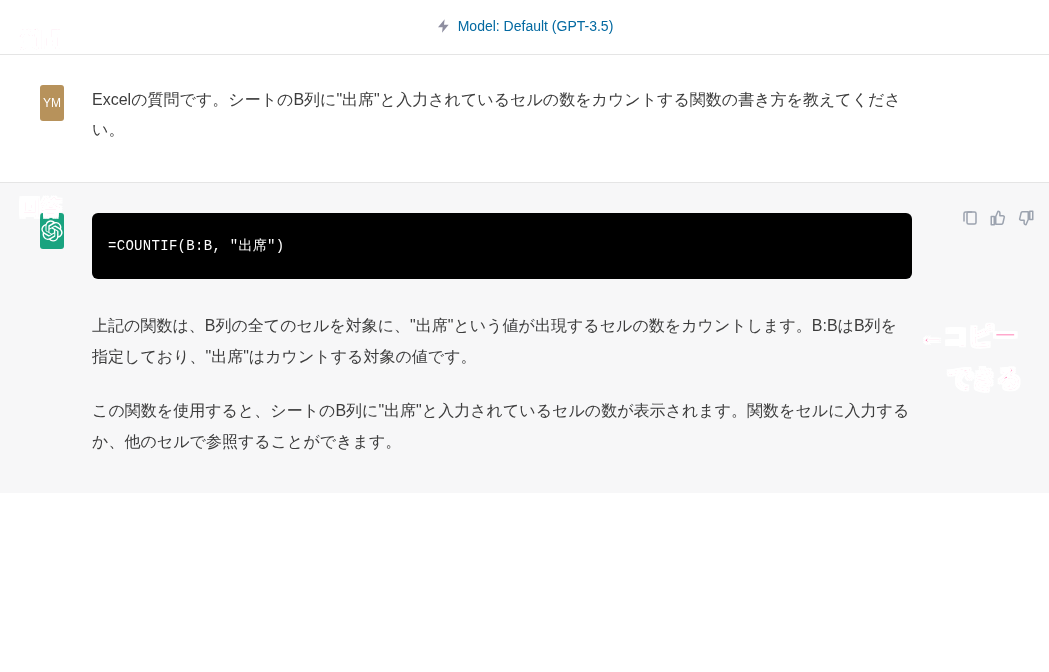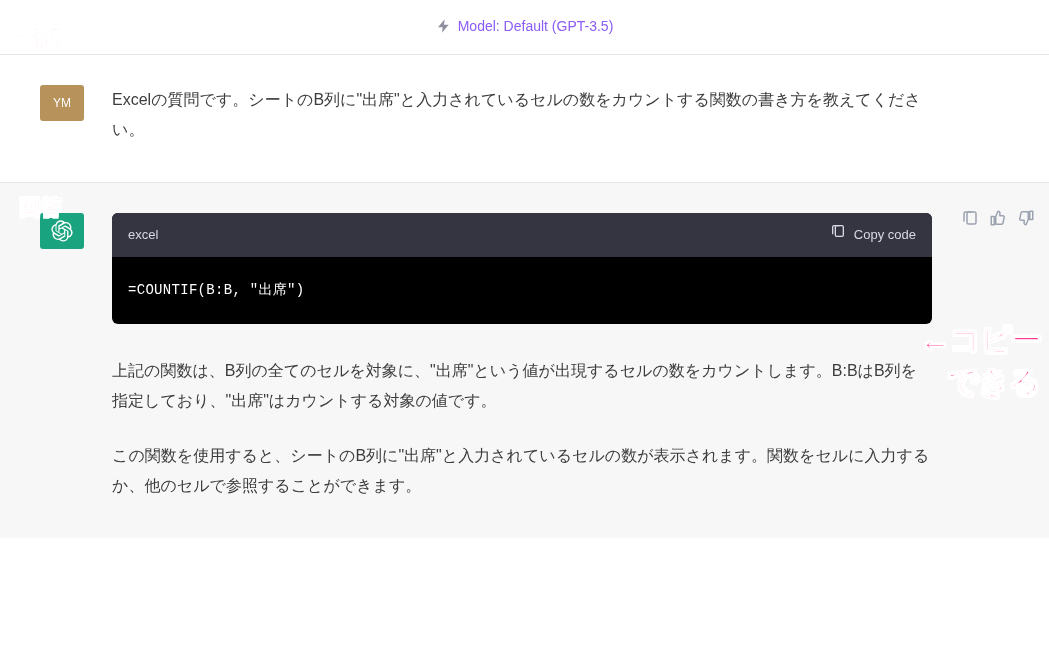--- a/index.html
+++ b/index.html
@@ -11,34 +11,34 @@
       height: 672px;
       position: relative;
       overflow: hidden;
     }
     .model-bar {
       display: flex;
       align-items: center;
       justify-content: center;
       gap: 6px;
       padding: 18px 0 20px;
-      color: #8b5cf6;
+      color: #0369a1;
       font-size: 14px;
       border-bottom: 1px solid #e5e5e5;
     }
     .bolt-icon svg { display: block; }
     .message-row {
       display: flex;
       gap: 28px;
       padding: 30px 46px 36px 40px;
       position: relative;
     }
     .message-row.assistant { background: #f7f7f8; border-top: 1px solid #e5e5e5; }
     .avatar {
-      width: 44px; height: 36px;
+      width: 24px; height: 36px;
       flex: none;
       display: flex; align-items: center; justify-content: center;
       font-size: 12px;
       border-radius: 3px;
       color: #fff;
     }
     .avatar.user { background: #b7925b; }
     .avatar.bot  { background: #19a37f; }
     .message-content {
       flex: 1;
@@ -103,21 +103,21 @@
         0 -2px 0 #fff, 0 2px 0 #fff;
       pointer-events: none;
       letter-spacing: 1px;
     }
     .anno.q { top: 26px; left: 20px; }
     .anno.a { top: 194px; left: 20px; }
     .anno2 {
       position: absolute;
       color: #ff3a8c;
       font-weight: 800;
-      font-size: 30px;
+      font-size: 24px;
       pointer-events: none;
       -webkit-text-stroke: 1px #ffffff;
       text-shadow:
         -2px -2px 0 #fff, 2px -2px 0 #fff,
         -2px  2px 0 #fff, 2px  2px 0 #fff,
         -2px 0 0 #fff, 2px 0 0 #fff,
         0 -2px 0 #fff, 0 2px 0 #fff;
     }
     .anno2.arrow { top: 320px; left: 920px; white-space: nowrap; }
     .anno2.can   { top: 362px; left: 948px; white-space: nowrap; }
@@ -145,32 +145,20 @@
 
 <div class="message-row assistant">
   <div class="avatar bot">
     <svg width="22" height="22" viewBox="0 0 41 41" fill="none">
       <path d="M37.5 16.8a9.9 9.9 0 0 0-.85-8.12 10 10 0 0 0-10.78-4.8A9.9 9.9 0 0 0 18.4.5a10 10 0 0 0-9.54 6.92 9.9 9.9 0 0 0-6.62 4.8 10 10 0 0 0 1.23 11.73 9.9 9.9 0 0 0 .85 8.12 10 10 0 0 0 10.78 4.8 9.9 9.9 0 0 0 7.47 3.35 10 10 0 0 0 9.54-6.93 9.9 9.9 0 0 0 6.62-4.8 10 10 0 0 0-1.23-11.72v.03Zm-14.93 20.9a7.43 7.43 0 0 1-4.77-1.73l.24-.13 7.92-4.57a1.29 1.29 0 0 0 .65-1.13V18.88l3.35 1.93a.12.12 0 0 1 .07.1v9.24a7.44 7.44 0 0 1-7.46 7.45Zm-16-6.84a7.4 7.4 0 0 1-.89-4.99l.24.14 7.92 4.57a1.29 1.29 0 0 0 1.3 0l9.67-5.58v3.87a.12.12 0 0 1-.05.1l-8 4.62a7.45 7.45 0 0 1-10.18-2.73h-.01ZM4.5 13.58a7.41 7.41 0 0 1 3.88-3.27v9.4a1.29 1.29 0 0 0 .65 1.12l9.67 5.58-3.35 1.94a.12.12 0 0 1-.11 0l-8-4.62a7.45 7.45 0 0 1-2.73-10.16l-.01.01Zm27.5 6.4-9.67-5.58 3.35-1.93a.12.12 0 0 1 .11-.01l8 4.62a7.44 7.44 0 0 1-1.15 13.43v-9.4a1.29 1.29 0 0 0-.64-1.12V20l-.01-.02Zm3.33-5.02-.24-.14-7.92-4.57a1.29 1.29 0 0 0-1.3 0l-9.67 5.58V12a.12.12 0 0 1 .05-.1l8-4.61a7.44 7.44 0 0 1 11.06 7.7l.02-.03ZM13.68 22.14l-3.35-1.93a.12.12 0 0 1-.06-.1V10.87a7.44 7.44 0 0 1 12.21-5.71l-.24.13-7.92 4.57a1.29 1.29 0 0 0-.65 1.13v11.15h.01Zm1.82-3.92 4.3-2.49 4.31 2.49v4.97L20.1 25.67l-4.3-2.48V18.22h-.3Z" fill="#fff"></path>
     </svg>
   </div>
   <div class="message-content">
 
     <div class="code-block">
-      <div class="code-header">
-        <span>excel</span>
-        <div class="copy-btn">
-          <span>
-            <svg width="16" height="16" viewBox="0 0 24 24" fill="none" stroke="#d9d9e3" stroke-width="2" stroke-linecap="round" stroke-linejoin="round">
-              <rect x="8" y="4" width="12" height="16" rx="2"></rect>
-              <path d="M4 16V6a2 2 0 0 1 2-2h8"></path>
-            </svg>
-          </span>
-          <span>Copy code</span>
-        </div>
-      </div>
       <div class="code-body">=COUNTIF(B:B, "出席")</div>
     </div>
 
     <p>上記の関数は、B列の全てのセルを対象に、"出席"という値が出現するセルの数をカウントします。B:BはB列を指定しており、"出席"はカウントする対象の値です。</p>
     <p>この関数を使用すると、シートのB列に"出席"と入力されているセルの数が表示されます。関数をセルに入力するか、他のセルで参照することができます。</p>
   </div>
 
   <div class="actions">
     <span class="icon-btn">
       <svg width="18" height="18" viewBox="0 0 24 24" fill="none" stroke="#9ca3af" stroke-width="2" stroke-linecap="round" stroke-linejoin="round">

